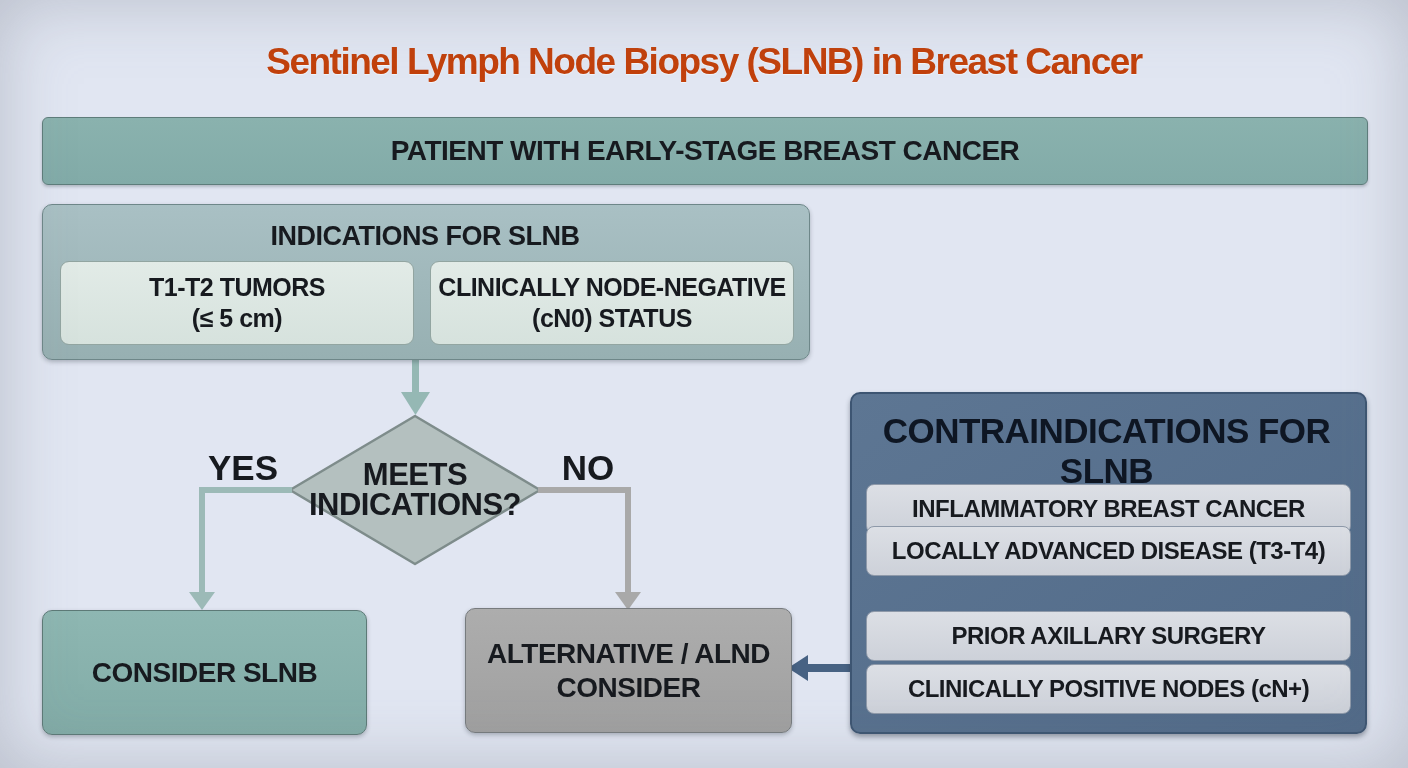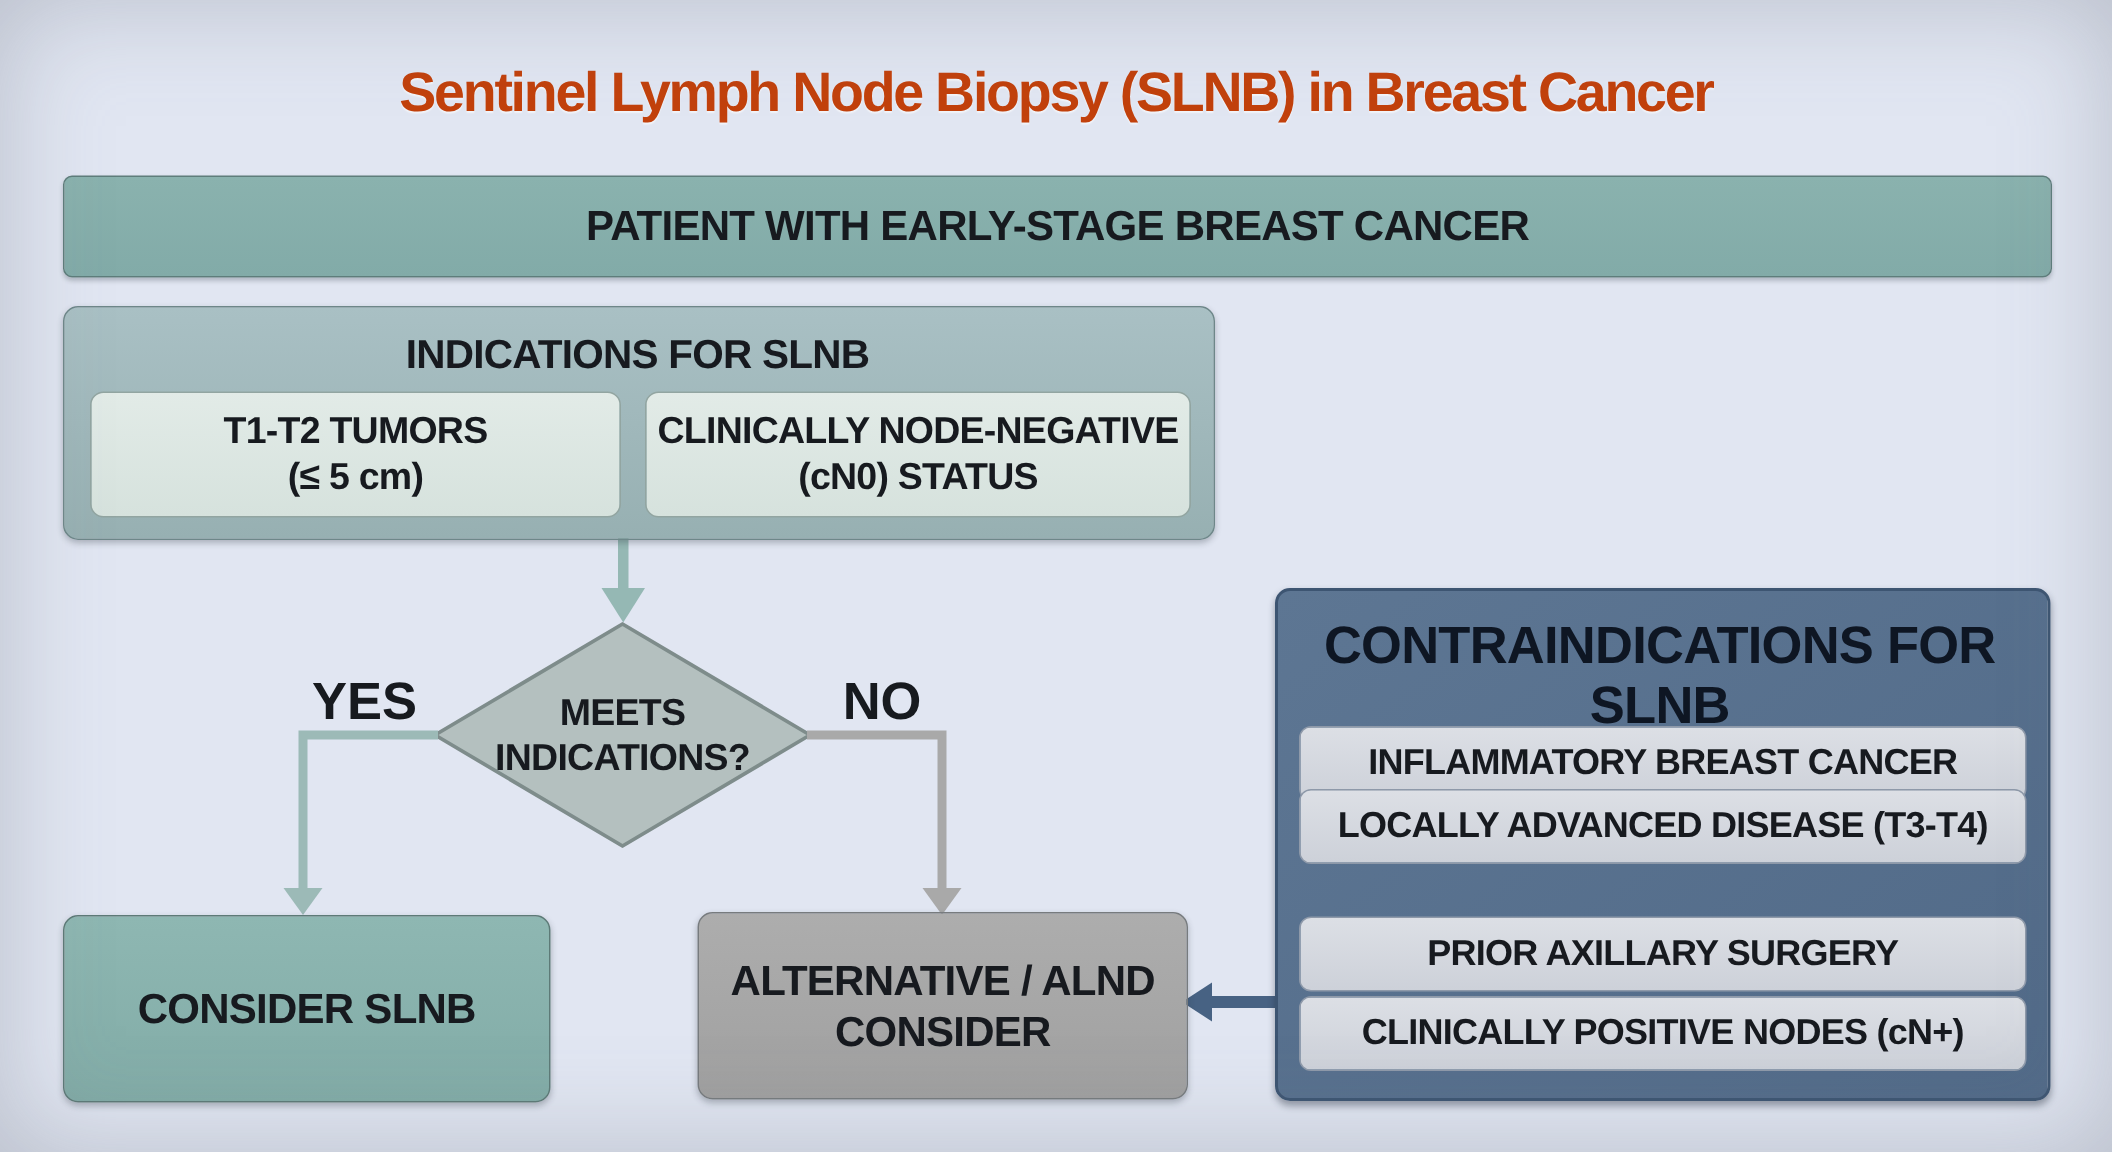--- a/index.html
+++ b/index.html
@@ -49,21 +49,21 @@
     background:linear-gradient(#e2ebe7,#d6e2dd);
     border:1.5px solid #92a5a1;border-radius:9px;
     font-size:25px;line-height:31px;align-items:center;
   }
   .ind-card.c1{left:60px;width:352px;}
   .ind-card.c2{left:430px;width:362px;}
 
   
   .decision-text{
     left:290px;top:416px;width:250px;height:148px;
-    font-size:25px;line-height:30px;font-weight:700;letter-spacing:-.5px;
+    font-size:31px;line-height:30px;font-weight:700;letter-spacing:-.5px;
   }
   .branch-label{
     top:450px;width:80px;height:36px;
     font-size:35px;font-weight:700;
   }
   .lbl-yes{left:203px;}
   .lbl-no{left:548px;}
 
   
   .box-slnb{

